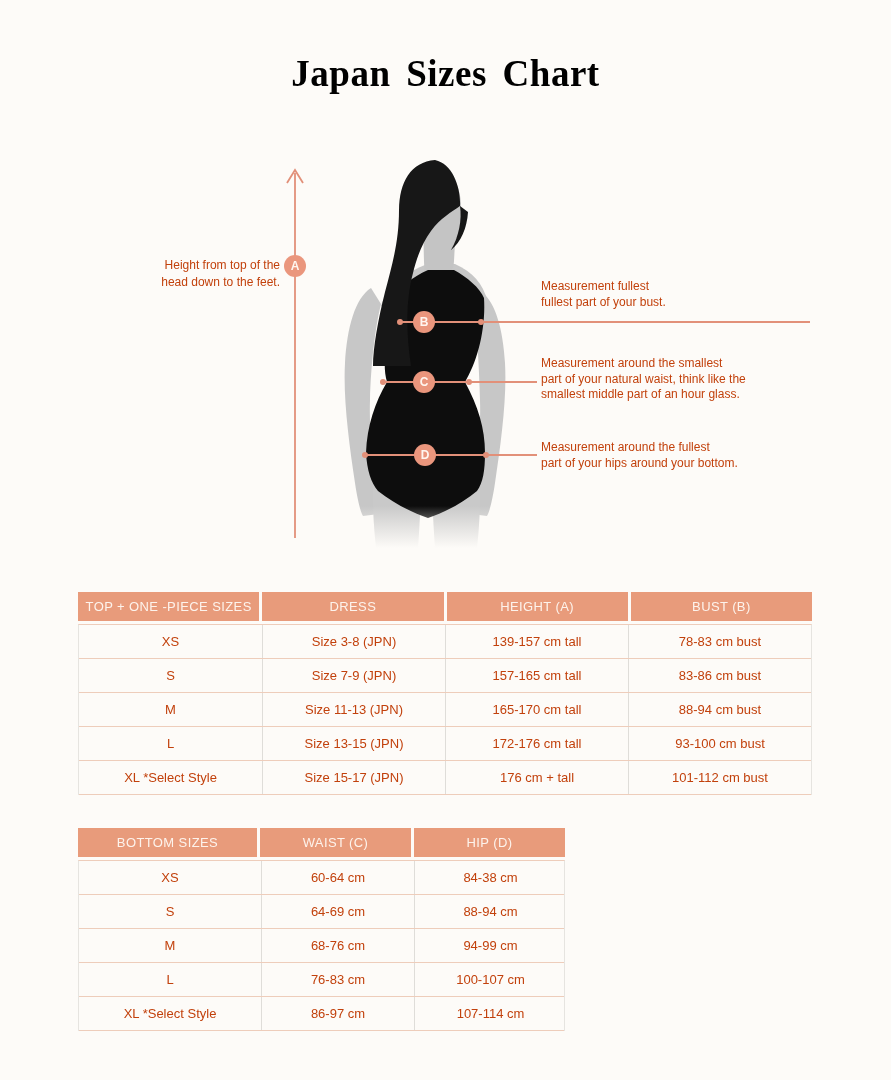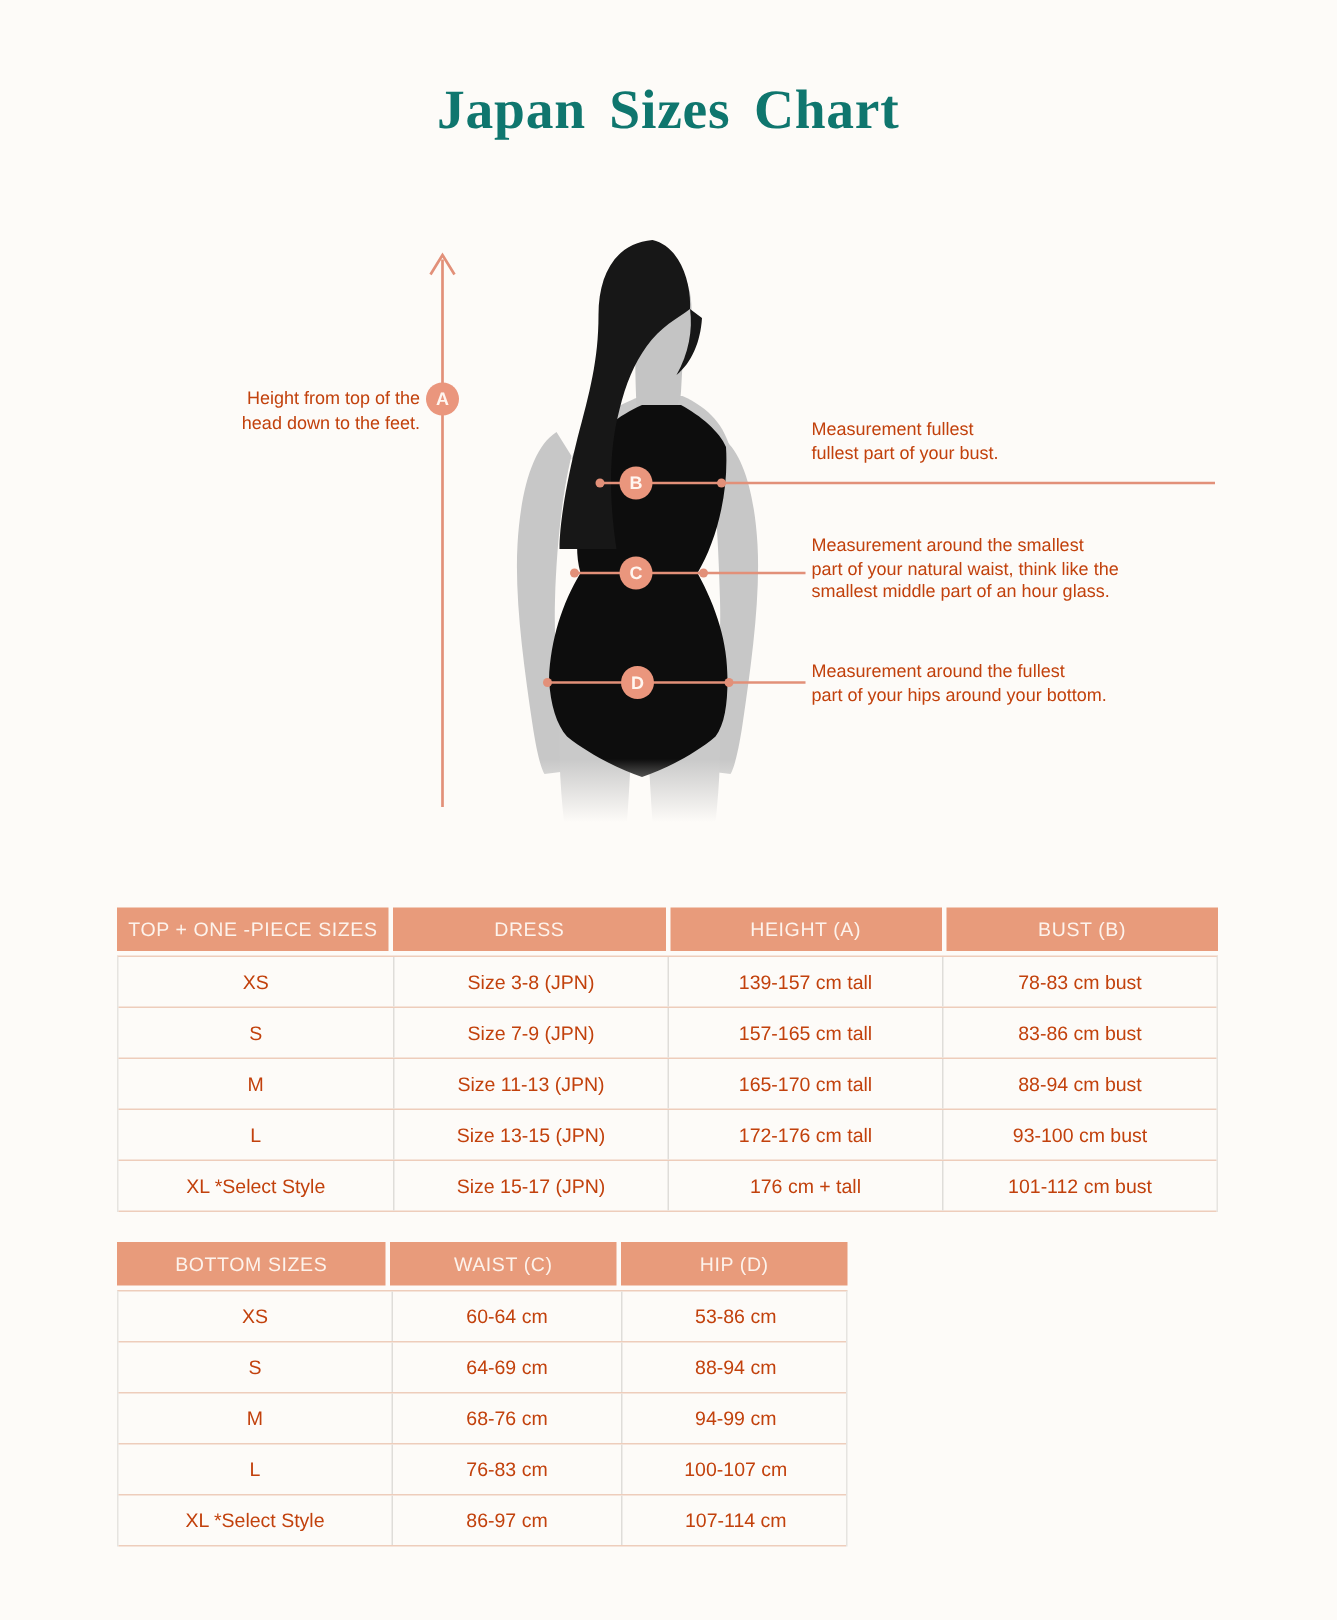--- a/index.html
+++ b/index.html
@@ -5,21 +5,21 @@
   html,body { margin:0; padding:0; }
   body { background:#fdfbf8; font-family:"Liberation Sans", sans-serif; }
   .canvas {
     position:relative; width:891px; height:1080px; margin:0 auto;
     background:#fdfbf8; overflow:hidden;
   }
   
   .title {
     position:absolute; top:52px; left:0; width:891px; margin:0;
     text-align:center; font-family:"Liberation Serif", serif;
-    font-size:37px; font-weight:bold; color:#0f766e;
+    font-size:37px; font-weight:bold; color:#000000;
     letter-spacing:0.5px; word-spacing:6px;
   }
   
   .figure { position:absolute; left:325px; top:158px; width:185px; height:390px; z-index:1; }
   .lines-overlay { position:absolute; left:0; top:0; width:891px; height:1080px; z-index:2; pointer-events:none; }
   .marker {
     position:absolute; width:22px; height:22px; border-radius:50%;
     background:#ea967d; color:#fff6f0; font-size:12px; font-weight:bold;
     display:flex; align-items:center; justify-content:center; z-index:3;
   }
@@ -30,21 +30,21 @@
   .note { position:absolute; font-size:12px; color:#c2410c; z-index:2; white-space:nowrap; }
   .note-height { left:90px; top:257px; width:190px; text-align:right; line-height:17px; }
   .note-bust  { left:541px; top:279px; line-height:15.5px; }
   .note-waist { left:541px; top:356px; line-height:15.5px; }
   .note-hip   { left:541px; top:440px; line-height:15.5px; }
   
   .sizes-table { position:absolute; z-index:3; background:transparent; }
   .table-top { left:78px; top:592px; width:734px; }
   .table-bottom { left:78px; top:812px; width:487px; }
   .thead { display:grid; gap:3px; margin-bottom:3px; }
-  .table-top .thead { grid-template-columns:repeat(4, 1fr);margin-top:13px; }
+  .table-top .thead { grid-template-columns:repeat(4, 1fr); }
   .table-bottom .thead { grid-template-columns:179px 151px 151px;margin-top:16px; }
   .th {
     background:#e89b7b; color:#fdf3ec; height:29px;
     display:flex; align-items:center; justify-content:center;
     font-size:13px; letter-spacing:0.4px;
   }
   .tbody { border-top:1px solid #eecdbb; border-left:1px solid #e6e4e0; border-right:1px solid #e6e4e0; }
   .tr { display:grid; border-bottom:1px solid #eecdbb; }
   .table-top .tr { grid-template-columns:repeat(4, 1fr); height:33px; }
   .table-bottom .tr { grid-template-columns:182px 153px 152px; height:33px; }
@@ -189,21 +189,21 @@
   <div class="sizes-table table-bottom">
     <div class="thead">
       <div class="th">BOTTOM SIZES</div>
       <div class="th">WAIST (C)</div>
       <div class="th">HIP (D)</div>
     </div>
     <div class="tbody">
       <div class="tr">
         <div class="td">XS</div>
         <div class="td">60-64 cm</div>
-        <div class="td">53-86 cm</div>
+        <div class="td">84-38 cm</div>
       </div>
       <div class="tr">
         <div class="td">S</div>
         <div class="td">64-69 cm</div>
         <div class="td">88-94 cm</div>
       </div>
       <div class="tr">
         <div class="td">M</div>
         <div class="td">68-76 cm</div>
         <div class="td">94-99 cm</div>

